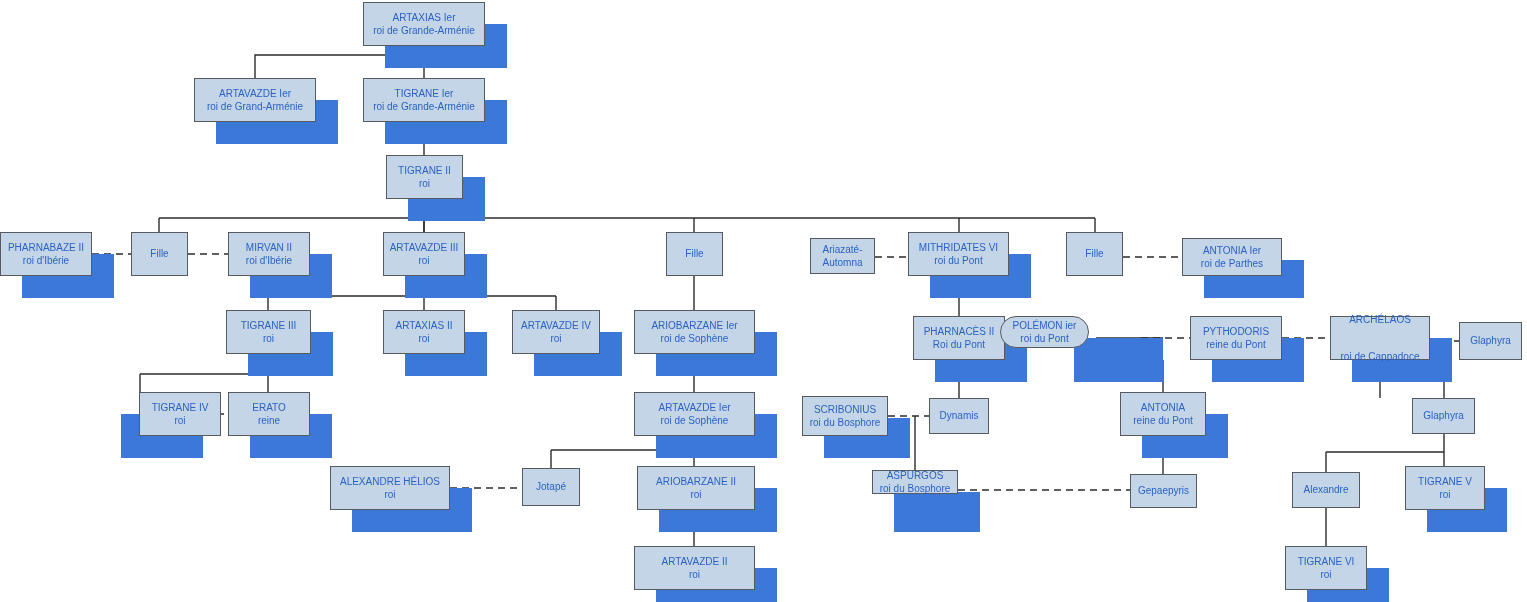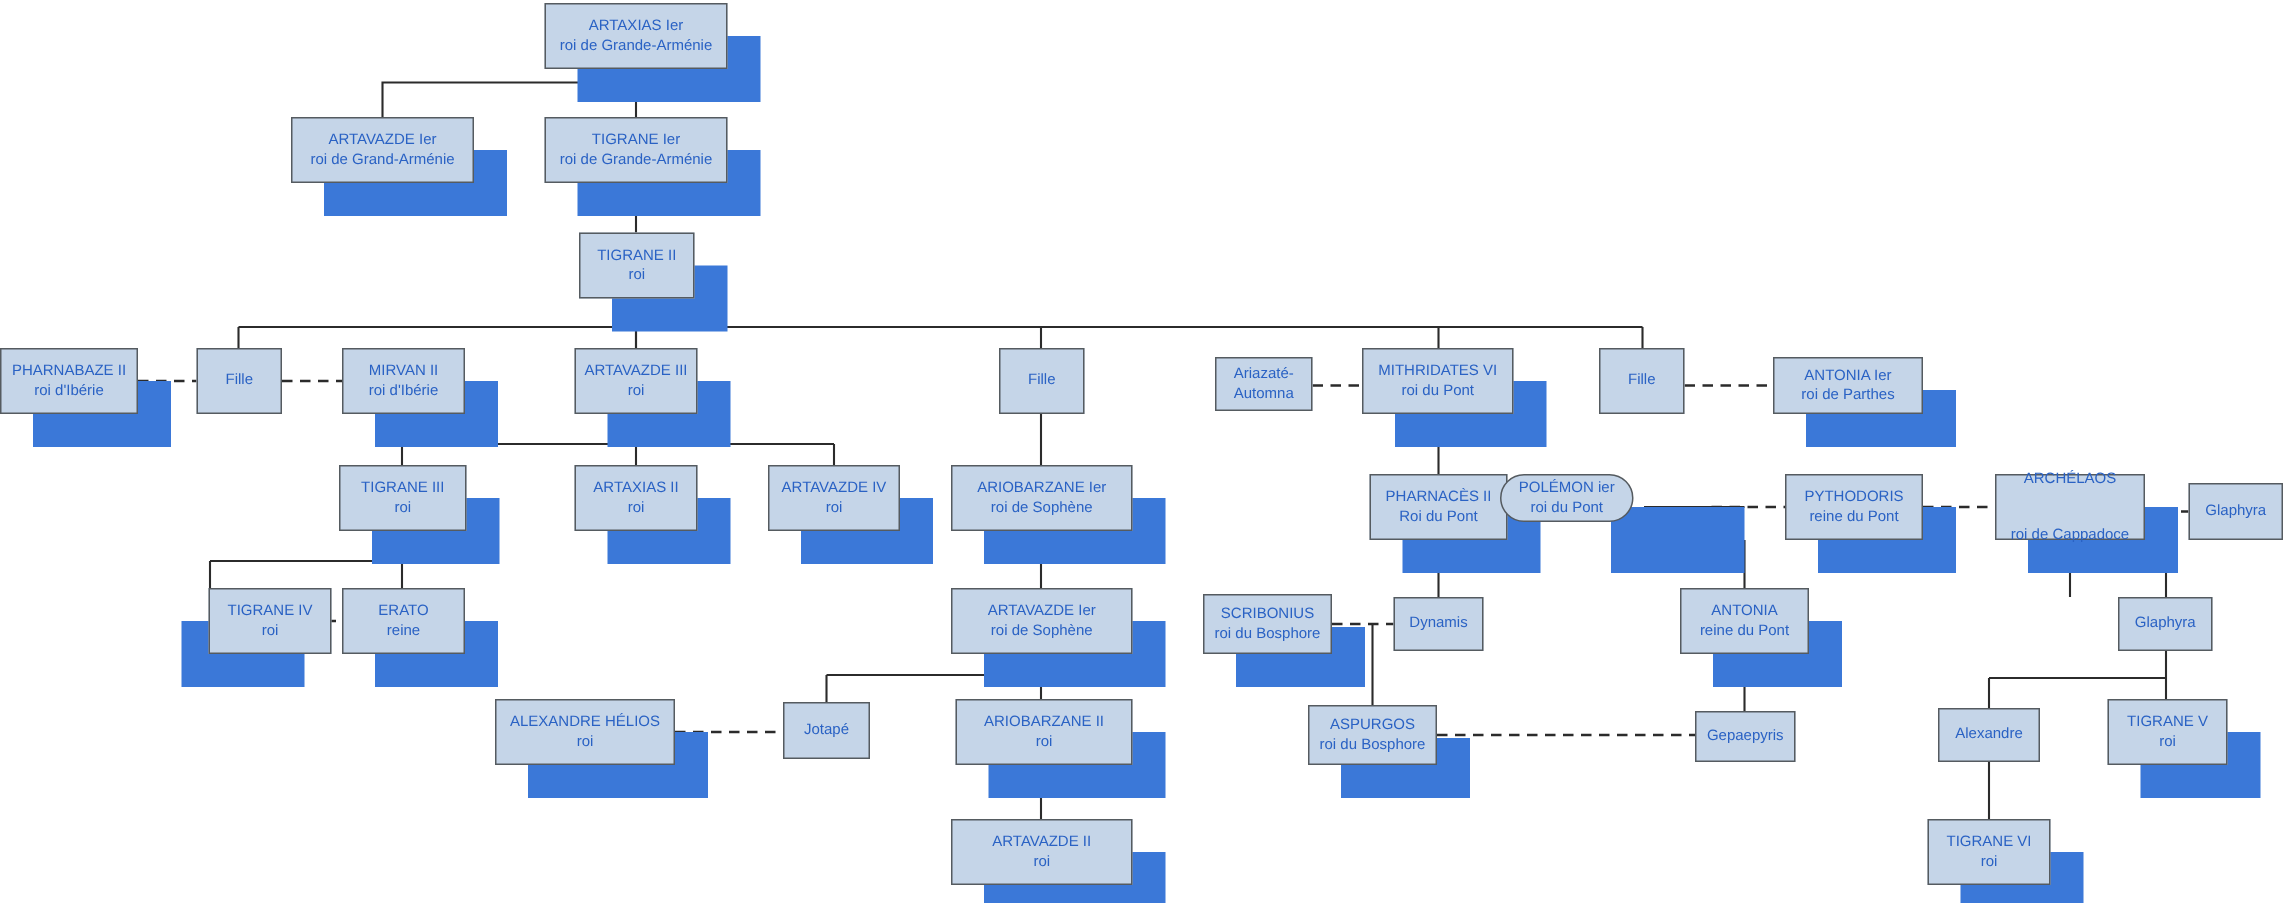--- a/index.html
+++ b/index.html
@@ -207,21 +207,21 @@
       </div>
       <div class="node" style="left: 522px; top: 468px; width: 58px; height: 38px;">
         <span class="l1">Jotapé</span>
       </div>
       <div class="shadow" style="left: 659px; top: 488px; width: 118px; height: 44px;"></div>
       <div class="node" style="left: 637px; top: 466px; width: 118px; height: 44px; align-items: center;">
         <span class="l1">ARIOBARZANE II</span>
         <span class="l2">roi</span>
       </div>
       <div class="shadow" style="left: 894px; top: 492px; width: 86px; height: 40px;"></div>
-      <div class="node" style="left: 872px; top: 470px; width: 86px; height: 40px;">
+      <div class="node" style="left: 872px; top: 470px; width: 86px; height: 24px;">
         <span class="l1">ASPURGOS</span>
         <span class="l2">roi du Bosphore</span>
       </div>
       <div class="node" style="left: 1130px; top: 474px; width: 67px; height: 34px;">
         <span class="l1">Gepaepyris</span>
       </div>
       <div class="node" style="left: 1292px; top: 472px; width: 68px; height: 36px;">
         <span class="l1">Alexandre</span>
       </div>
       <div class="shadow" style="left: 1427px; top: 488px; width: 80px; height: 44px;"></div>

